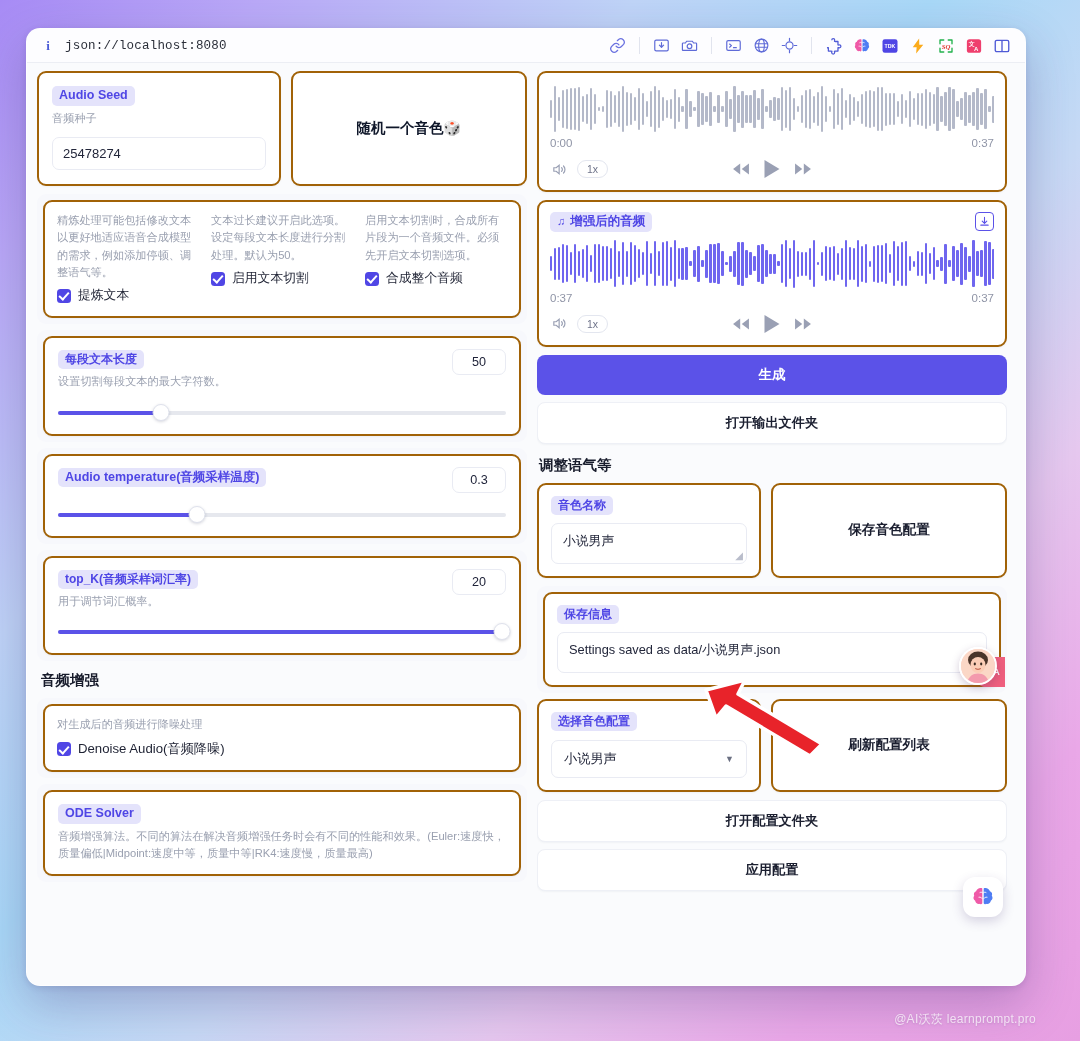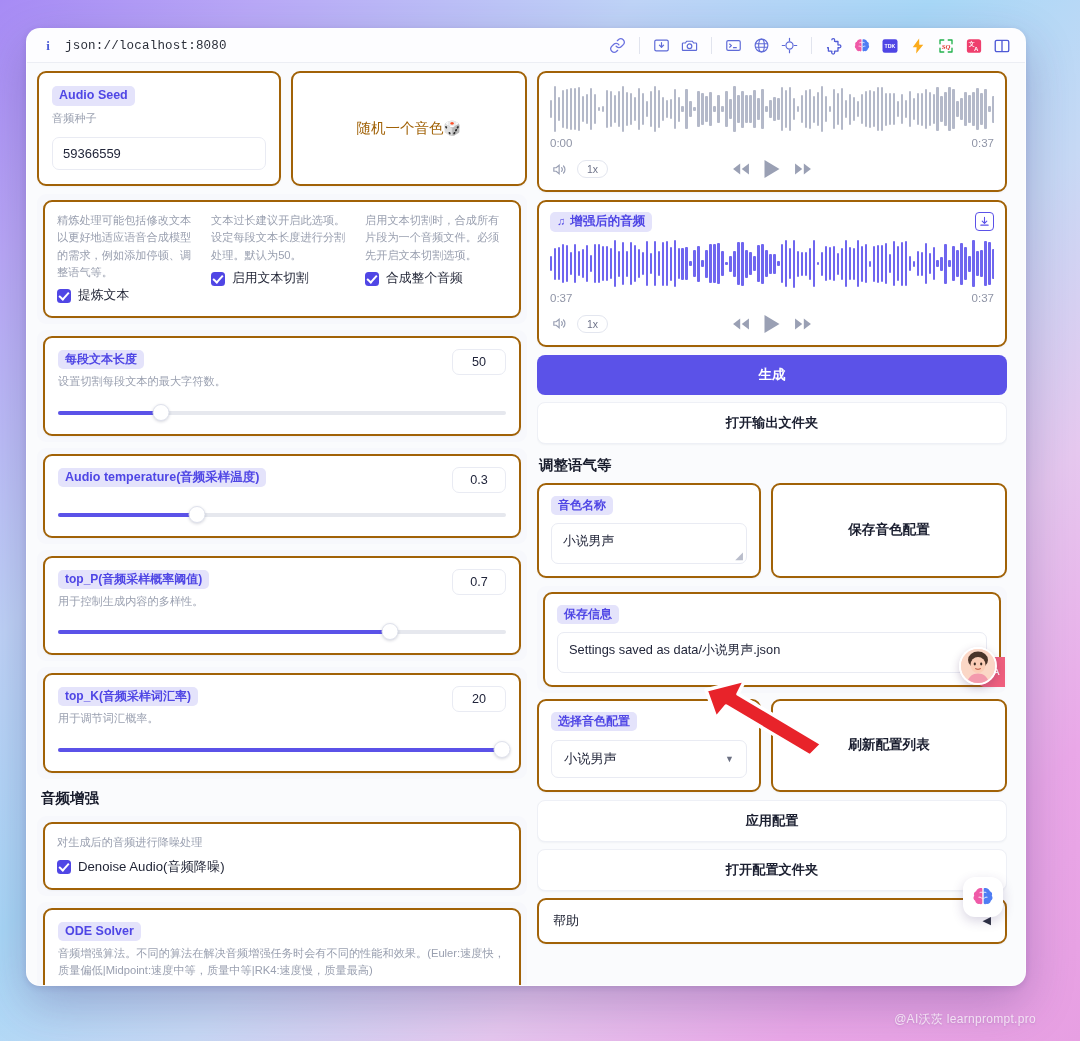--- a/index.html
+++ b/index.html
@@ -86,21 +86,21 @@
     background:#fff; border:1px solid #e9ebf3; border-radius:7px;
     padding:8px 10px; font-size:13px; color:#22263a;
     font-family:"Liberation Sans", sans-serif;
   }
 
   
   .toprow { display: flex; gap: 10px; margin-bottom: 8px; }
   .seedcard { flex: 1; padding: 12px 13px 14px 13px; }
   .randcard {
     width: 236px; display: flex; align-items: center; justify-content: center;
-    font-weight: 400; font-size: 14.5px; color: #a16207;
+    font-weight: 700; font-size: 14.5px; color: #0f172a;
   }
 
   
   .checkrow { display: flex; padding: 10px 12px 12px 12px; gap: 12px; }
   .checkcol { flex: 1; }
   .checkcol .desc { min-height: 52px; margin-top: 0; }
   .cb { display: flex; align-items: center; gap: 7px; margin-top: 6px; }
   .box {
     width: 14px; height: 14px; border-radius: 3.5px;
     background: #5046e5; position: relative; flex: none;
@@ -305,21 +305,21 @@
   </div>
 
   <div class="content">
 
     <div class="col-left">
 
       <div class="toprow">
         <div class="card seedcard">
           <span class="chip">Audio Seed</span>
           <div class="desc">音频种子</div>
-          <div class="txtinput" style="margin-top:10px;">59366559</div>
+          <div class="txtinput" style="margin-top:10px;">25478274</div>
         </div>
         <div class="card randcard">随机一个音色🎲</div>
       </div>
 
       <div class="shell">
         <div class="card checkrow">
           <div class="checkcol">
             <div class="desc">精炼处理可能包括修改文本以更好地适应语音合成模型的需求，例如添加停顿、调整语气等。</div>
             <div class="cb">
               <span class="box"></span>
@@ -369,36 +369,20 @@
             <div class="valbox">0.3</div>
           </div>
           <div class="slider">
             <div class="track"></div>
             <div class="fill" style="width:31%"></div>
             <div class="knob" style="left:31%"></div>
           </div>
         </div>
       </div>
 
-      <div class="shell">
-        <div class="card sgroup">
-          <div class="shead">
-            <div>
-              <span class="chip cn">top_P(音频采样概率阈值)</span>
-              <div class="desc">用于控制生成内容的多样性。</div>
-            </div>
-            <div class="valbox">0.7</div>
-          </div>
-          <div class="slider">
-            <div class="track"></div>
-            <div class="fill" style="width:74%"></div>
-            <div class="knob" style="left:74%"></div>
-          </div>
-        </div>
-      </div>
 
       <div class="shell">
         <div class="card sgroup">
           <div class="shead">
             <div>
               <span class="chip cn">top_K(音频采样词汇率)</span>
               <div class="desc">用于调节词汇概率。</div>
             </div>
             <div class="valbox">20</div>
           </div>
@@ -767,27 +751,23 @@
         <div class="card pair-l">
           <span class="chip cn">选择音色配置</span>
           <div class="selectbox">
             <span>小说男声</span>
             <span class="caret">▼</span>
           </div>
         </div>
         <div class="card pair-r">刷新配置列表</div>
       </div>
 
+      <div class="btn-white">打开配置文件夹</div>
       <div class="btn-white">应用配置</div>
-      <div class="btn-white">打开配置文件夹</div>
-
-      <div class="card helprow">
-        <span>帮助</span>
-        <span style="font-size:11px;color:#2b3040;">◀</span>
-      </div>
+
 
     </div>
   </div>
 
   <div class="avatar-tab">
     <span>中A</span>
   </div>
   <div class="avatar-fab">
     <svg width="34" height="34" viewBox="0 0 34 34">
       <rect width="34" height="34" fill="#fbd7c6"></rect>

